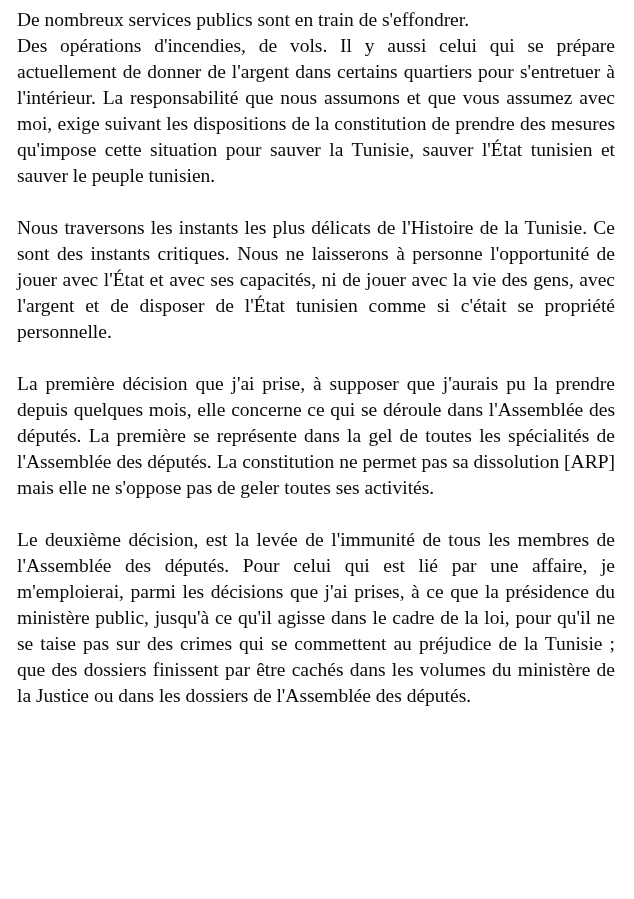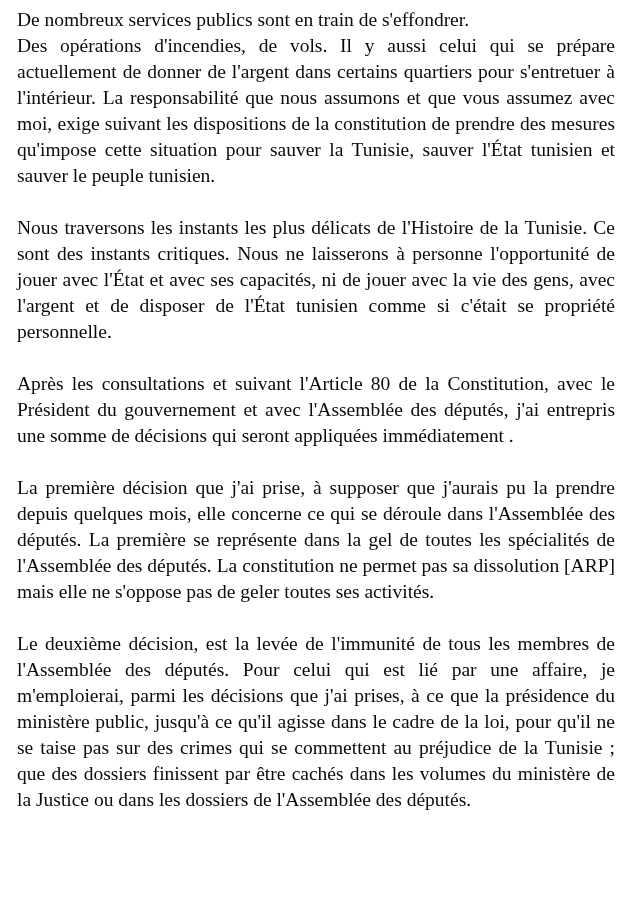--- a/index.html
+++ b/index.html
@@ -31,16 +31,15 @@
     margin-top: 0;    
   }
 </style>
 </head>
 <body>
 
 <div class="page">
   <p class="para">De nombreux services publics sont en train de s'effondrer.</p>
   <p class="para attached">Des opérations d'incendies, de vols. Il y aussi celui qui se prépare actuellement de donner de l'argent dans certains quartiers pour s'entretuer à l'intérieur. La responsabilité que nous assumons et que vous assumez avec moi, exige suivant les dispositions de la constitution de prendre des mesures qu'impose cette situation pour sauver la Tunisie, sauver l'État tunisien et sauver le peuple tunisien.</p>
   <p class="para">Nous traversons les instants les plus délicats de l'Histoire de la Tunisie. Ce sont des instants critiques. Nous ne laisserons à personne l'opportunité de jouer avec l'État et avec ses capacités, ni de jouer avec la vie des gens, avec l'argent et de disposer de l'État tunisien comme si c'était se propriété personnelle.</p>
-  <p class="para">Après les consultations et suivant l'Article 80 de la Constitution, avec le Président du gouvernement et avec l'Assemblée des députés, j'ai entrepris une somme de décisions qui seront appliquées immédiatement .</p>
   <p class="para">La première décision que j'ai prise, à supposer que j'aurais pu la prendre depuis quelques mois, elle concerne ce qui se déroule dans l'Assemblée des députés. La première se représente dans la gel de toutes les spécialités de l'Assemblée des députés. La constitution ne permet pas sa dissolution [ARP] mais elle ne s'oppose pas de geler toutes ses activités.</p>
   <p class="para">Le deuxième décision, est la levée de l'immunité de tous les membres de l'Assemblée des députés. Pour celui qui est lié par une affaire, je m'emploierai, parmi les décisions que j'ai prises, à ce que la présidence du ministère public, jusqu'à ce qu'il agisse dans le cadre de la loi, pour qu'il ne se taise pas sur des crimes qui se commettent au préjudice de la Tunisie ; que des dossiers finissent par être cachés dans les volumes du ministère de la Justice ou dans les dossiers de l'Assemblée des députés.</p>
 </div>
 
 </body></html>

